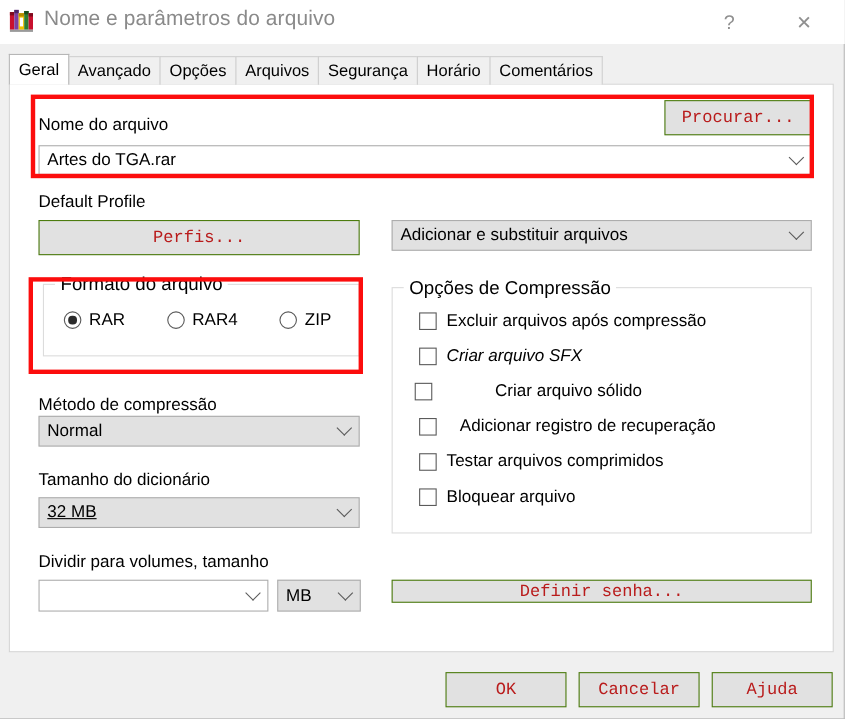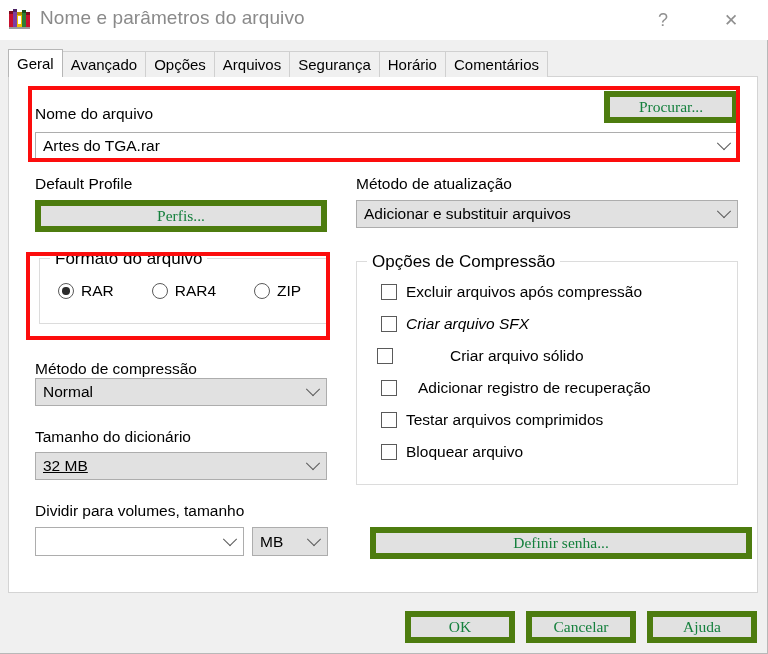--- a/index.html
+++ b/index.html
@@ -104,28 +104,28 @@
     position: absolute;
     font-size: 15.5px;
     color: #000000;
     white-space: nowrap;
   }
 
   
   .btn {
     position: absolute;
     background: #e1e1e1;
-    border: 6px solid #4d7c0f;
+    border: 1px solid #4d7c0f;
     font-size: 15.5px;
-    color: #15803d;
+    color: #b91c1c;
     display: flex;
     align-items: center;
     justify-content: center;
     cursor: default;
-    font-family: Liberation Serif, serif;
+    font-family: Liberation Mono, monospace;
   }
 
   .combo {
     position: absolute;
     background: #e1e1e1;
     border: 1px solid #adadad;
     font-size: 15.5px;
     color: #000000;
     display: flex;
     align-items: center;
@@ -317,21 +317,20 @@
           <i class="chev"></i>
         </span>
     </div>
     <div class="combo" style="left:243px; top:450px; width:76px; height:29px;">
       <span class="cval">MB</span>
       <span class="arrow">
           <i class="chev"></i>
         </span>
     </div>
 
-    <div class="lbl" style="left:347px; top:98px;">Método de atualização</div>
     <div class="combo" style="left:347px; top:123px; width:382px; height:28px;">
       <span class="cval">Adicionar e substituir arquivos</span>
       <span class="arrow">
           <i class="chev"></i>
         </span>
     </div>
 
     <div class="group" style="left:347px; top:184px; width:382px; height:224px;">
       <div class="group-title">Opções de Compressão</div>
 
@@ -354,21 +353,21 @@
       <div class="check-row" style="left:24px; top:149px;">
         <span class="check-mark"></span>
         <span class="check-label">Testar arquivos comprimidos</span>
       </div>
       <div class="check-row" style="left:24px; top:181px;">
         <span class="check-mark"></span>
         <span class="check-label">Bloquear arquivo</span>
       </div>
     </div>
 
-    <div class="btn" style="left:361px; top:450px; width:382px; height:32px;text-align:right;">Definir senha...</div>
+    <div class="btn" style="left:347px; top:450px; width:382px; height:21px;text-align:right;">Definir senha...</div>
   </div>
 
   <div class="btn" style="left:405px; top:611px; width:110px; height:32px;">OK</div>
   <div class="btn" style="left:526px; top:611px; width:110px; height:32px;">Cancelar</div>
   <div class="btn" style="left:647px; top:611px; width:110px; height:32px;">Ajuda</div>
 
   <div class="hl" style="left:28px; top:86px; width:712px; height:76px;"></div>
   <div class="hl" style="left:26px; top:252px; width:304px; height:88px;"></div>
 
 </div>

